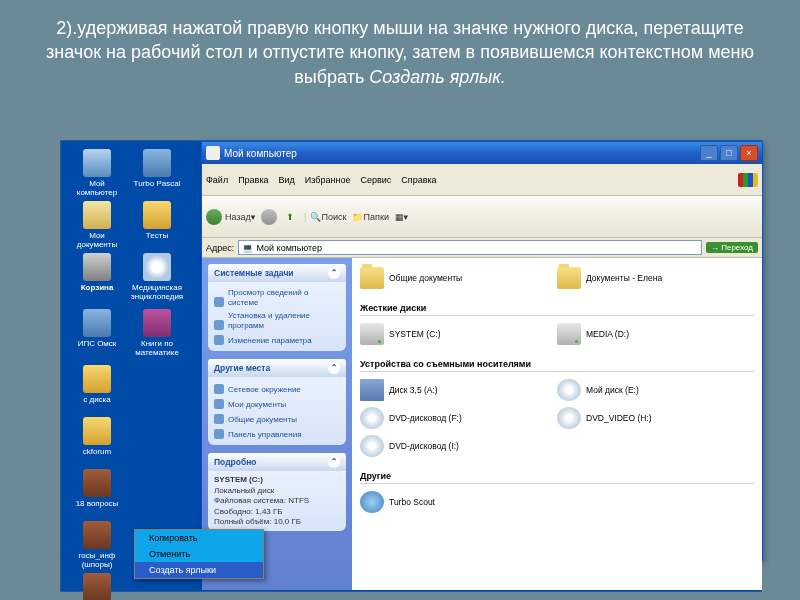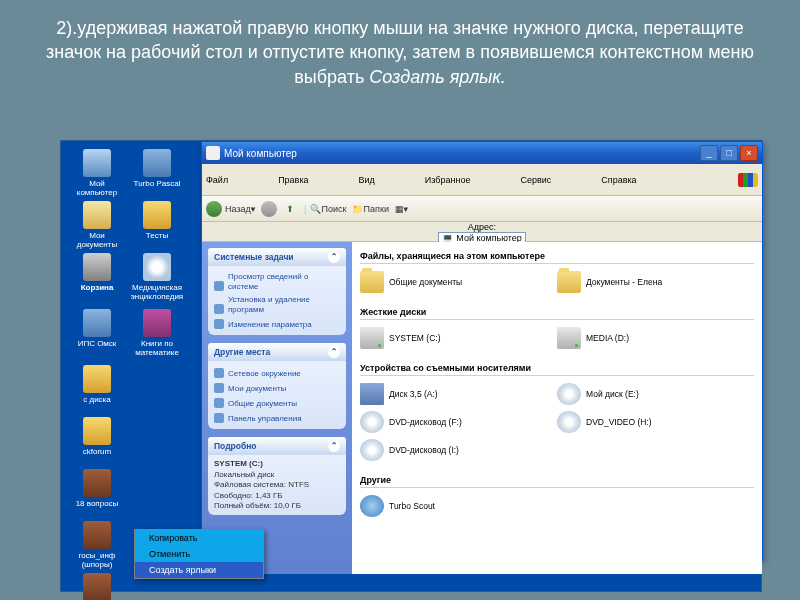--- a/index.html
+++ b/index.html
@@ -17,28 +17,28 @@
 .ic-folder { background: linear-gradient(#f8d870,#d4a030); border-radius:2px 2px 0 0; }
 .ic-app { background: linear-gradient(#8bb5e0,#4a7ab0); }
 .ic-book { background: linear-gradient(#c050a0,#803070); }
 .ic-rar { background: linear-gradient(#a05c3c,#6b3820); }
 .explorer { position: absolute; left: 140px; top: 0; width: 562px; height: 420px; background: #fff; border: 1px solid #0054e3; box-shadow: 2px 2px 6px rgba(0,0,0,.3); }
 .titlebar { height: 22px; background: linear-gradient(#3a8de8,#2060c8 50%,#1850b0); display: flex; align-items: center; padding: 0 4px; color: #fff; font-size: 10px; }
 .titlebar .ticon { width: 14px; height: 14px; background: #f0f0f0; margin-right: 4px; border-radius:2px; }
 .titlebar .spacer { flex: 1; }
 .winbtn { width: 18px; height: 16px; margin-left: 2px; background: #4a80d0; border: 1px solid #2a5ca0; color:#fff; font-size:9px; line-height:14px; text-align:center; border-radius:2px; }
 .winbtn.close { background: #d4502c; border-color:#a03018; }
-.menubar { height: 32px; background: #ece9d8; display: flex; align-items: center; padding: 12px 4px; font-size: 9px; color: #000; border-bottom:1px solid #c0c0b0;gap:40px; }
+.menubar { height: 32px; background: #ece9d8; display: flex; align-items: center; padding: 12px 4px; font-size: 9px; color: #000; border-bottom:1px solid #c0c0b0; }
 .menubar span { margin-right: 10px; }
 .menubar .winflag { margin-left:auto; width:20px; height:14px; background: linear-gradient(90deg,#d02020 25%,#20a020 25% 50%,#2050d0 50% 75%,#e0c020 75%); border-radius:2px; }
-.toolbar { height: 26px; background: linear-gradient(#fafaf5,#e8e5d4); display: flex; align-items: center; padding: 0 4px; font-size: 9px; border-bottom:1px solid #c0c0b0; }
+.toolbar { height: 42px; background: linear-gradient(#fafaf5,#e8e5d4); display: flex; align-items: center; padding: 0 4px; font-size: 9px; border-bottom:1px solid #c0c0b0; }
 .tbtn { display:flex; align-items:center; margin-right:6px; color:#333; }
 .tbtn .circ { width:16px; height:16px; border-radius:50%; background: linear-gradient(#6ab060,#3a8030); margin-right:3px; }
 .tbtn .circ.gray { background: linear-gradient(#c0c0c0,#909090); }
-.addrbar { height: 20px; background: #ece9d8; display:flex; align-items:center; padding:0 4px; font-size:9px; border-bottom:1px solid #c0c0b0;flex-direction:column; }
+.addrbar { height: 20px; background: #ece9d8; display:flex; align-items:center; padding:0 4px; font-size:9px; border-bottom:1px solid #c0c0b0; }
 .addrbar .field { flex:1; height:15px; background:#fff; border:1px solid #7a9ac0; display:flex; align-items:center; padding:0 3px; margin:0 4px; }
 .gobtn { background:#3a9030; color:#fff; padding:1px 5px; border-radius:2px; font-size:8px; }
 .body { display:flex; height: calc(100% - 86px); }
 .tasks { width: 150px; background: linear-gradient(#7a9ee8,#6080d0); padding: 6px; overflow: hidden; }
 .panel { background: linear-gradient(#eef4ff,#d8e4f8); border-radius: 6px; margin-bottom: 8px; font-size: 8px; }
 .panel .phead { background: linear-gradient(#fff,#c8d8f0); padding: 3px 6px; font-weight: bold; color: #2050a0; border-radius: 3px 3px 0 0; display:flex; justify-content:space-between; align-items:center; font-size:8.5px; }
 .panel .phead .chev { width:12px; height:12px; border-radius:50%; background:#fff; color:#2050a0; text-align:center; line-height:12px; font-size:8px; }
 .panel .pbody { padding: 4px 6px; }
 .panel .pitem { padding: 2px 0; color: #2050a0; display:flex; align-items:flex-end; line-height:1.2; }
 .panel .pitem .pic { width:10px; height:10px; margin-right:4px; flex-shrink:0; background:#6a9ad0; border-radius:2px; margin-top:1px; }
@@ -212,21 +212,20 @@
             <div class="phead">
               <span>Подробно</span>
               <span class="chev">⌃</span>
             </div>
             <div class="pbody">
               <div class="details"><b>SYSTEM (C:)</b><br>Локальный диск<br>Файловая система: NTFS<br>Свободно: 1,43 ГБ<br>Полный объём: 10,0 ГБ</div>
             </div>
           </div>
         </div>
       <div class="content">
-          <div class="section-h">Файлы, хранящиеся на этом компьютере</div>
           <div class="items">
             <div class="item">
               <div class="iicon ii-folder"></div>
               <span>Общие документы</span>
             </div>
             <div class="item">
               <div class="iicon ii-folder"></div>
               <span>Документы - Елена</span>
             </div>
           </div>

